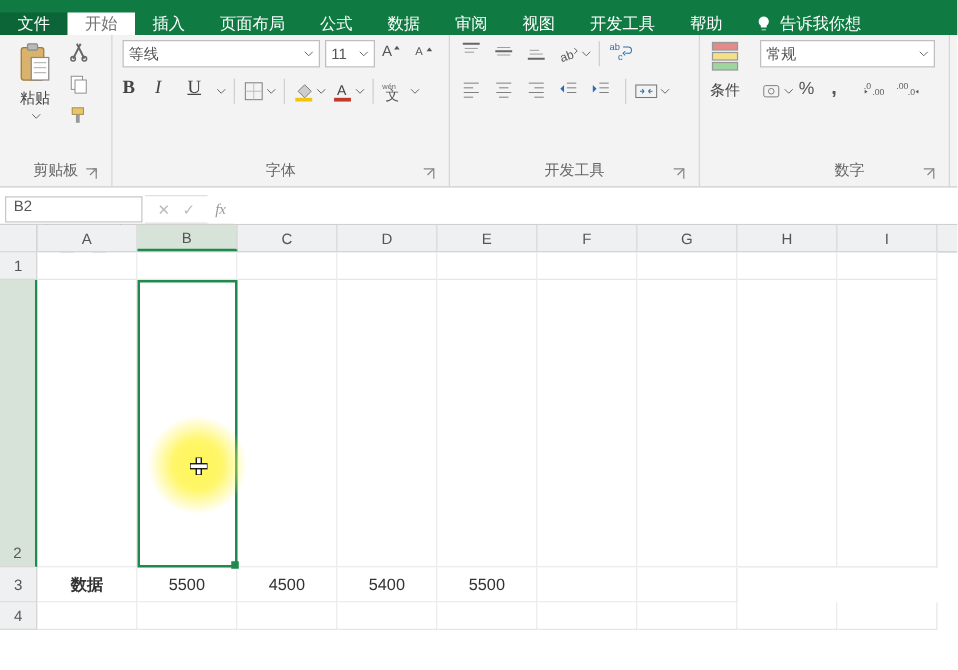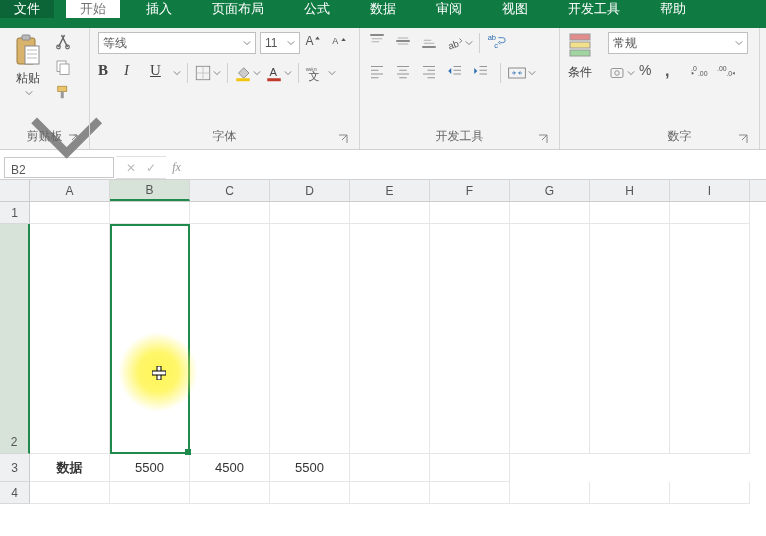--- a/index.html
+++ b/index.html
@@ -1,19 +1,19 @@
 <!DOCTYPE html>
 <html><head>
 <meta charset="utf-8">
 <style>
   * { box-sizing: border-box; margin: 0; padding: 0; font-family: "Microsoft YaHei", sans-serif; }
   body { width: 766px; height: 536px; overflow: hidden; background: #fff; font-size: 12px; color: #444; }
 
   
-  .tabbar { display: flex; align-items: flex-start; background: #0f7a42; height: 28px; color: #fff; gap: 12px; }
+  .tabbar { display: flex; align-items: flex-end; background: #0f7a42; height: 28px; color: #fff; }
   .tab { padding: 0 14px; display: flex; align-items: center; font-size: 13px; cursor: pointer; }
   .tab.file { background: #0c6537; }
   .tab.active { background: #fff; color: #737373; }
   .tell-wrap { margin-left: 12px; display: flex; align-items: center; gap: 6px; font-size: 13px; }
   .tell-wrap .bulb { width: 14px; height: 14px; }
 
   
   .ribbon { display: flex; background: #f3f3f3; border-bottom: 1px solid #d0d0d0; height: 122px; }
   .group { border-right: 1px solid #d6d6d6; padding: 4px 8px 2px 8px; display: flex; flex-direction: column; justify-content: space-between; position: relative; }
   .group-body { display: flex; align-items: flex-start; gap: 6px; }
@@ -30,21 +30,21 @@
   .italic { font-family: "Times New Roman", serif; font-style: italic; font-size: 15px; }
   .underline { font-family: "Times New Roman", serif; text-decoration: underline; font-size: 15px; }
   .sep { width: 1px; height: 20px; background: #d0d0d0; margin: 0 2px; }
 
   
   .paste-big { width: 40px; height: 66px; display: flex; flex-direction: column; align-items: center; justify-content: center; gap: 2px; }
   .paste-big .lbl { font-size: 12px; color: #444; }
 
   
   .fbar { display: flex; align-items: stretch; height: 24px; border-bottom: 1px solid #d0d0d0; background: #fff; margin-top: 6px; }
-  .namebox { width: 110px; border: 1px solid #c8c8c8; margin: 1px 2px 1px 4px; display: flex; align-items: flex-end; padding: 0 6px; font-size: 12px; color: #555; justify-content: space-between; background:#fff; }
+  .namebox { width: 110px; border: 1px solid #c8c8c8; margin: 1px 2px 1px 4px; display: flex; align-items: flex-start; padding: 0 6px; font-size: 12px; color: #555; justify-content: space-between; background:#fff; }
   .fx-btns { display: flex; align-items: center; gap: 10px; padding: 0 10px; color: #bbb; border: 1px solid #e0e0e0; border-left: none; border-right: none; }
   .fx-label { font-style: italic; font-family: "Times New Roman", serif; color: #999; padding: 0 6px; display:flex; align-items:center; }
   .finput { flex: 1; border: none; outline: none; font-size: 12px; padding: 0 6px; }
 
   
   .grid-wrap { position: relative; }
   .colheads { display: flex; height: 22px; background: #eef0f1; border-bottom: 1px solid #ccc; }
   .corner { width: 30px; border-right: 1px solid #ccc; background: #eef0f1; }
   .colhead { flex: 0 0 80px; display:flex; align-items:center; justify-content:center; border-right: 1px solid #d8d8d8; color:#555; font-size:12px; }
   .colhead.sel { background: #d7e3d8; border-bottom: 2px solid #1f8a4c; }
@@ -72,20 +72,26 @@
   <div class="tab file">文件</div>
   <div class="tab active">开始</div>
   <div class="tab">插入</div>
   <div class="tab">页面布局</div>
   <div class="tab">公式</div>
   <div class="tab">数据</div>
   <div class="tab">审阅</div>
   <div class="tab">视图</div>
   <div class="tab">开发工具</div>
   <div class="tab">帮助</div>
+  <div class="tell-wrap">
+    <svg class="bulb" viewBox="0 0 24 24">
+        <path fill="#fff" d="M9 21h6v-1H9v1zm3-19a7 7 0 00-4 12.7V17h8v-2.3A7 7 0 0012 2z"></path>
+      </svg>
+    <span>告诉我你想</span>
+  </div>
 </div>
 
 <div class="ribbon">
 
   <div class="group" style="width:90px">
     <div class="group-body">
       <div class="paste-big">
         <svg width="30" height="34" viewBox="0 0 30 34">
           <rect x="4" y="4" width="18" height="26" rx="2" fill="#d9b36c" stroke="#9c7a3c"></rect>
           <rect x="9" y="1" width="8" height="5" rx="1" fill="#b9b9b9" stroke="#8a8a8a"></rect>
@@ -433,20 +439,21 @@
         <div class="cell"></div>
         <div class="cell"></div>
         <div class="cell"></div>
         <div class="cell"></div>
     </div>
     <div class="row" style="height:28px;">
       <div class="rowhead">3</div>
       <div class="cell label">数据</div>
       <div class="cell">5500</div>
       <div class="cell">4500</div>
+      <div class="cell">5400</div>
       <div class="cell">5500</div>
       <div class="cell"></div>
         <div class="cell"></div>
     </div>
     <div class="row">
       <div class="rowhead">4</div>
       <div class="cell"></div>
         <div class="cell"></div>
         <div class="cell"></div>
         <div class="cell"></div>

